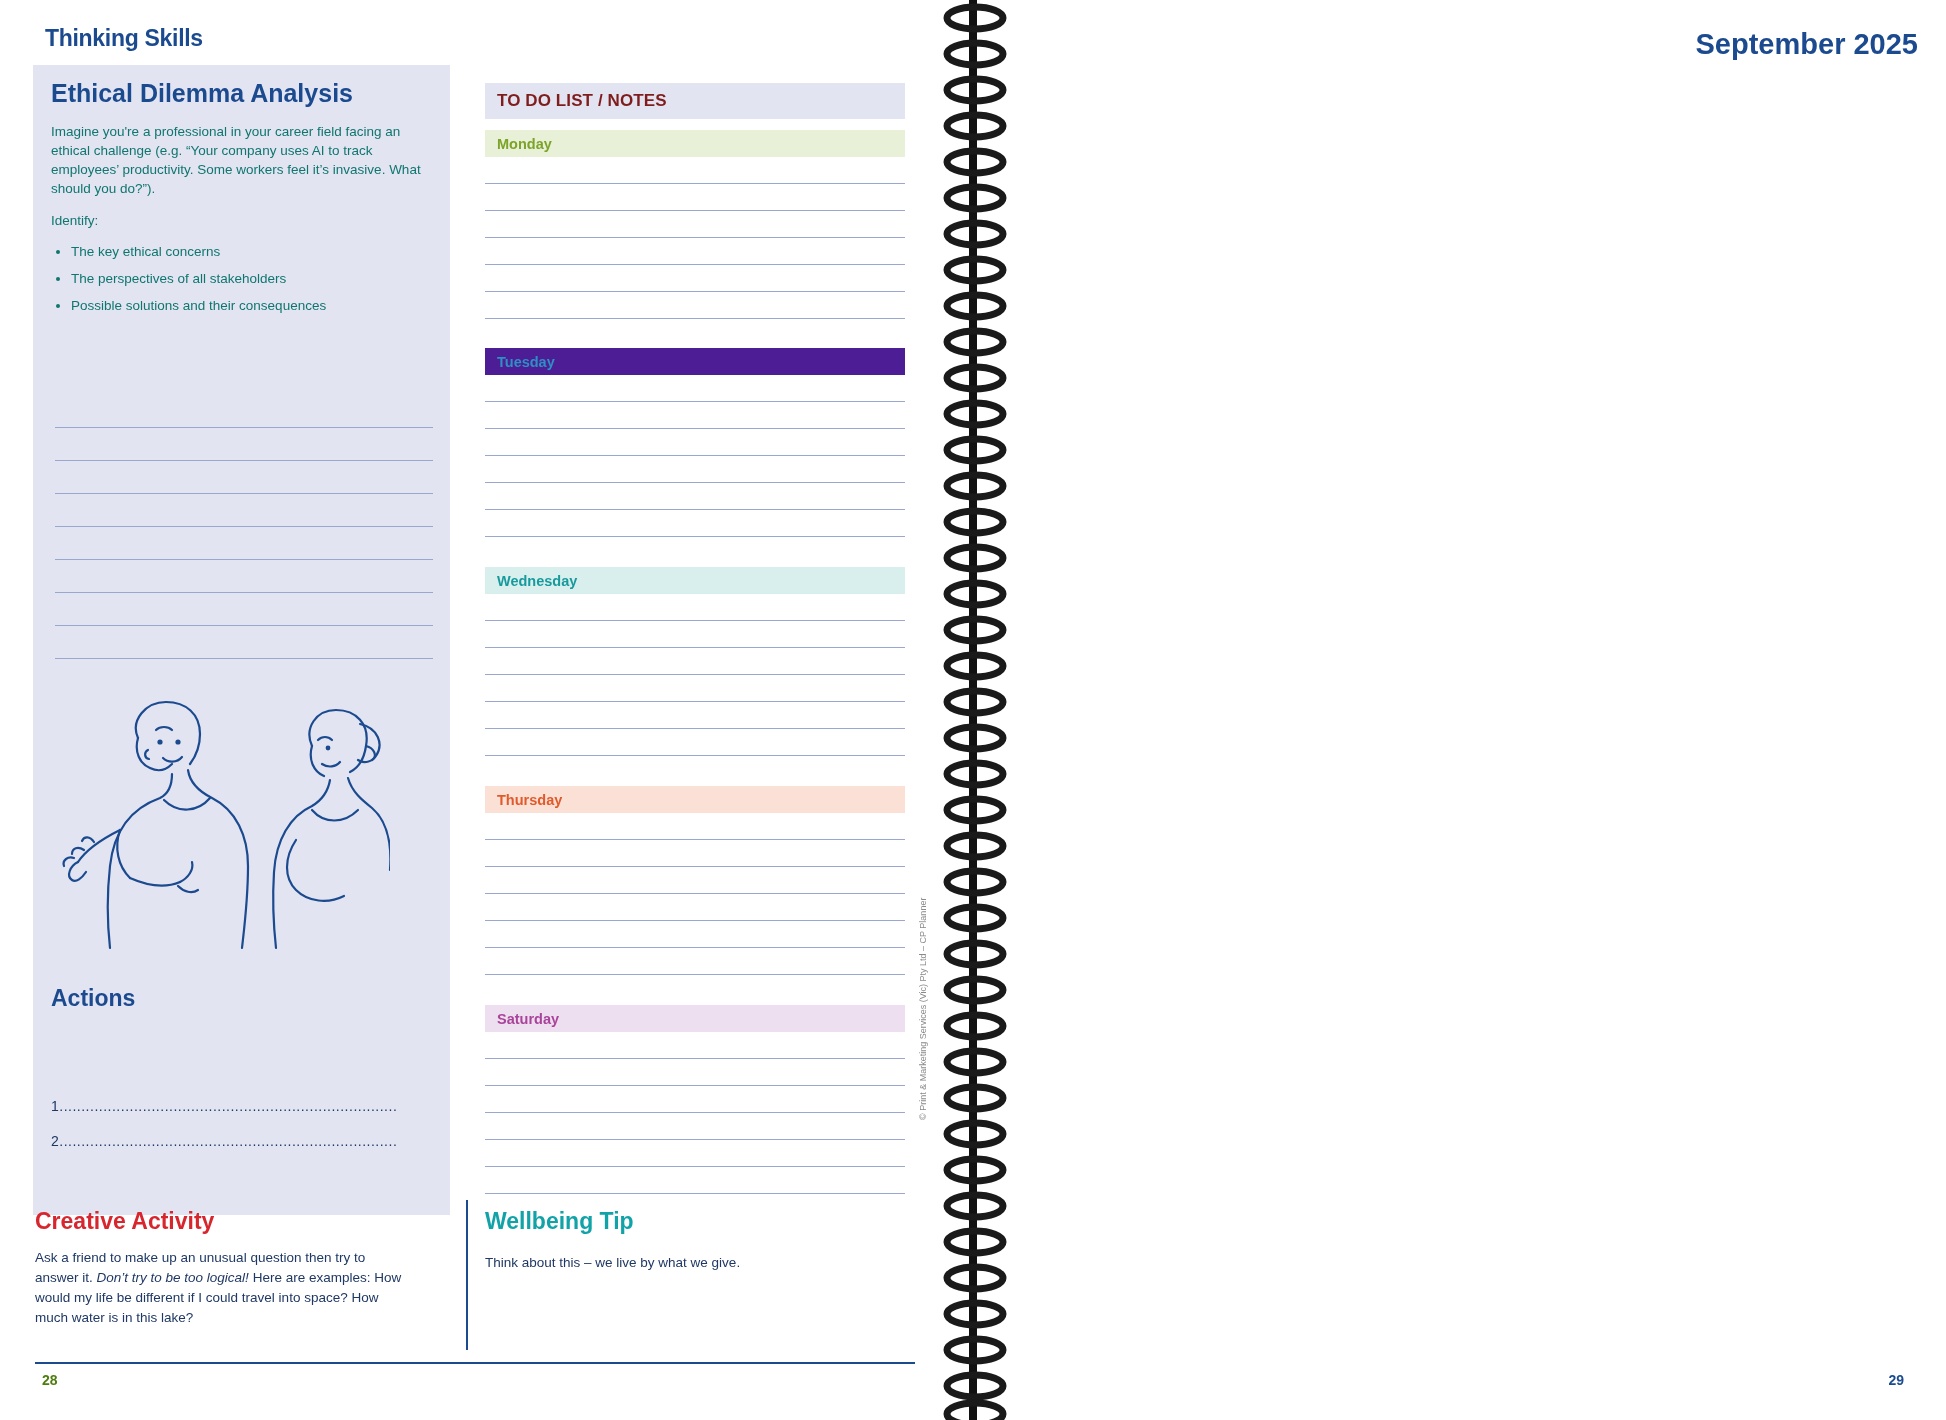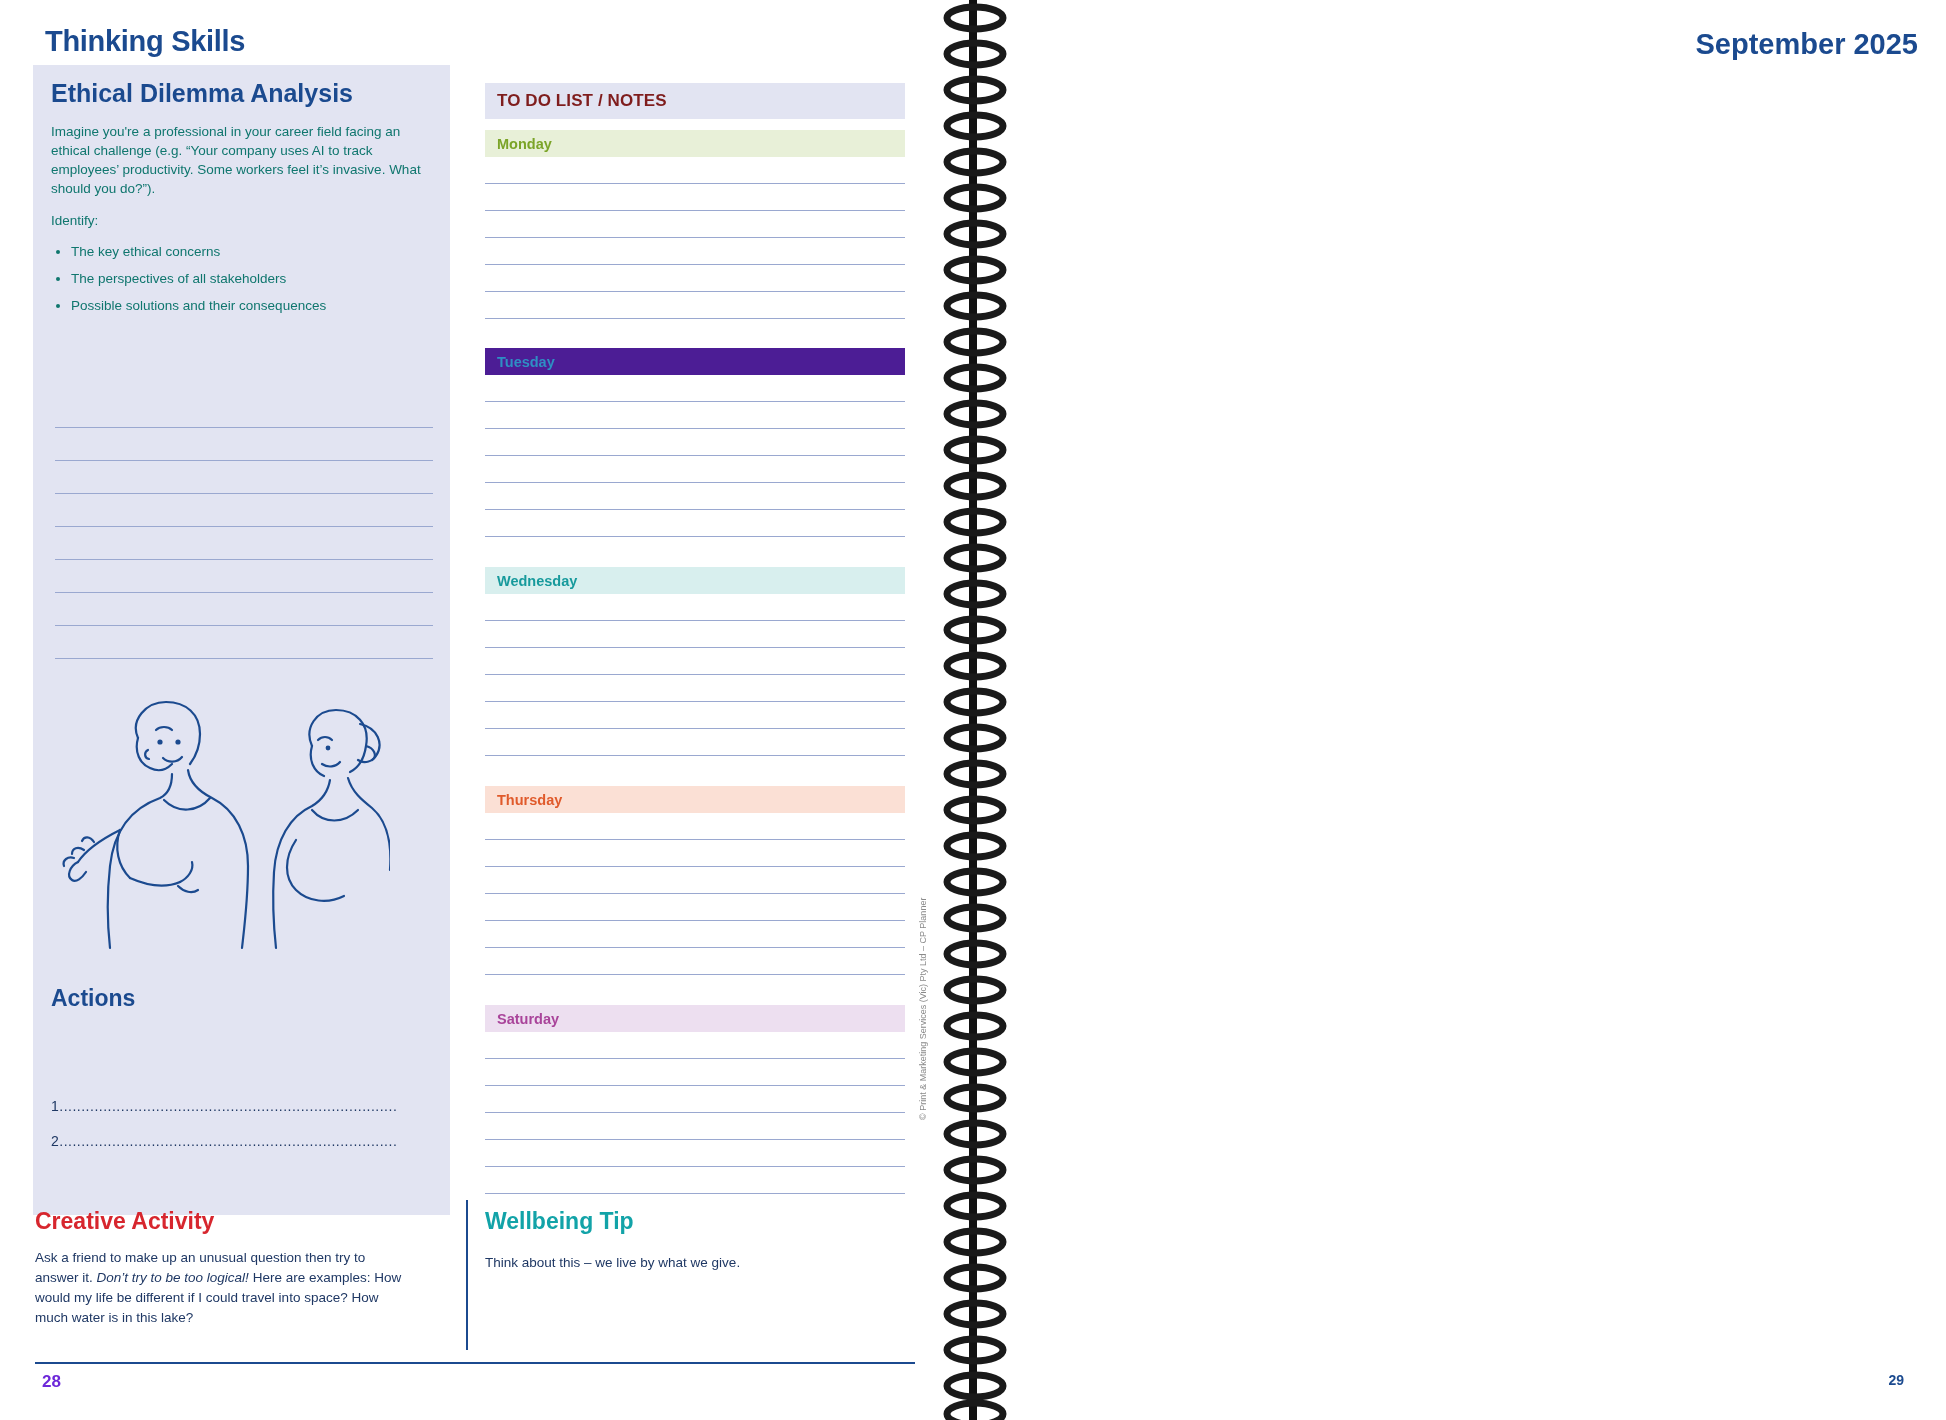--- a/index.html
+++ b/index.html
@@ -13,21 +13,21 @@
     position:relative;
   }
   .spread { position:relative; width:1946px; height:1420px; display:flex; }
 
   
   .page-left { position:relative; width:952px; height:1420px; padding:0; }
   .page-right { position:relative; width:994px; height:1420px; }
 
   .title-main {
     position:absolute; left:45px; top:25px;
-    font-size:29px; font-weight:bold; color:#1b4a8f; letter-spacing:-0.3px;
+    font-size:23px; font-weight:bold; color:#1b4a8f; letter-spacing:-0.3px;
   }
   .month-title {
     position:absolute; right:28px; top:28px;
     font-size:29px; font-weight:bold; color:#1b4a8f;
   }
 
   
   .left-panel {
     position:absolute; left:33px; top:65px; width:417px; height:1150px;
     background:#e2e4f2;
@@ -88,21 +88,21 @@
     font-size:23px; font-weight:bold; color:#12a3a8;
   }
   .wellbeing-body {
     position:absolute; left:485px; top:1255px; width:400px;
     font-size:13.5px; color:#1f3864;
   }
   .wellbeing-rule {
     position:absolute; left:466px; top:1200px; width:2px; height:150px; background:#1b4a8f;
   }
   .page-num-left {
-    position:absolute; left:42px; top:1372px; font-size:17px; color:#6d28d9; font-weight:bold;
+    position:absolute; left:42px; top:1372px; font-size:14px; color:#4d7c0f; font-weight:bold;
   }
   .footer-rule-left {
     position:absolute; left:35px; top:1362px; width:880px; height:2px; background:#1b4a8f;
   }
 
   
   .spine {
     position:absolute; left:969px; top:0; width:8px; height:1420px; background:#111;
   }
   .coils { position:absolute; left:930px; top:0; width:90px; height:1420px; }

